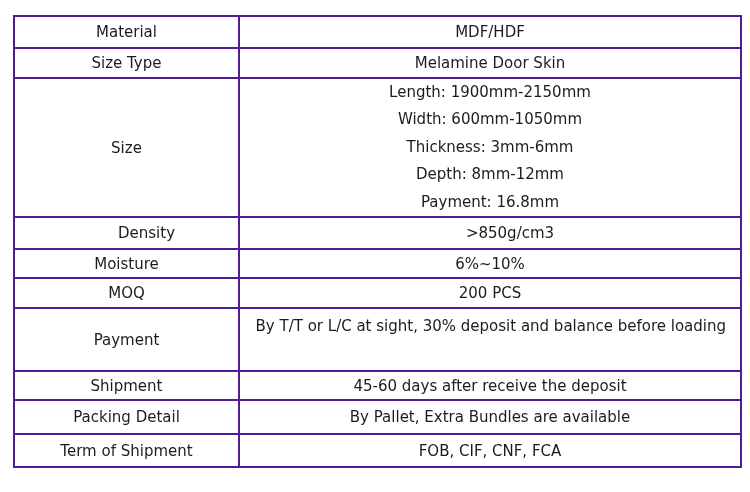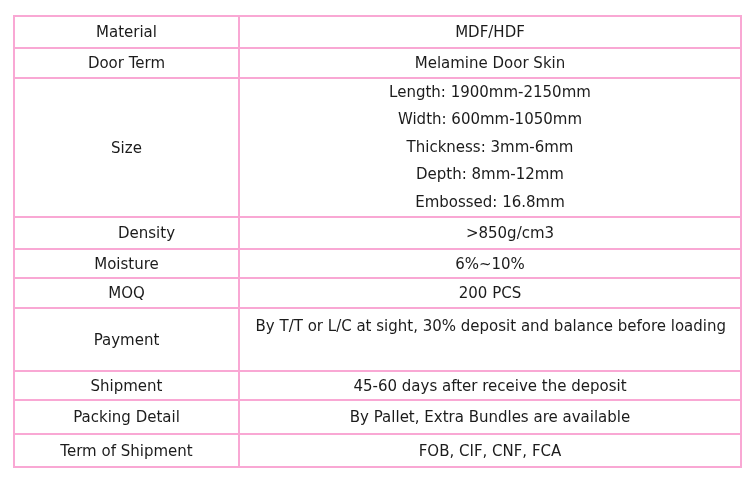--- a/index.html
+++ b/index.html
@@ -14,21 +14,21 @@
     border-collapse: collapse;
     table-layout: fixed;
     margin: 15px 0 0 13px;
     width: 727px;
     color: #1c1c1c;
     font-size: 15px;
   }
   .spec-table col.c-label { width: 225px; }
   .spec-table col.c-value { width: 502px; }
   .spec-table td {
-    border: 2px solid #f9a8d4;
+    border: 2px solid #4c1d95;
     text-align: center;
     vertical-align: middle;
     padding: 0;
     overflow: hidden;
     white-space: nowrap;
     margin-top: 20px;
   }
   
   .r-material  td { height: 30px; }
   .r-doortype  td { height: 28px; }
@@ -59,31 +59,31 @@
   <colgroup>
       <col class="c-label">
       <col class="c-value">
     </colgroup>
   <tbody>
     <tr class="r-material">
       <td>Material</td>
       <td>MDF/HDF</td>
     </tr>
     <tr class="r-doortype">
-      <td>Door Term</td>
+      <td>Size Type</td>
       <td>Melamine Door Skin</td>
     </tr>
     <tr class="r-size">
       <td>Size</td>
       <td>
         <div class="size-line">Length: 1900mm-2150mm</div>
         <div class="size-line">Width: 600mm-1050mm</div>
         <div class="size-line">Thickness: 3mm-6mm</div>
         <div class="size-line">Depth: 8mm-12mm</div>
-        <div class="size-line">Embossed: 16.8mm</div>
+        <div class="size-line">Payment: 16.8mm</div>
       </td>
     </tr>
     <tr class="r-density">
       <td>Density</td>
       <td>&gt;850g/cm3</td>
     </tr>
     <tr class="r-moisture">
       <td>Moisture</td>
       <td>6%~10%</td>
     </tr>

